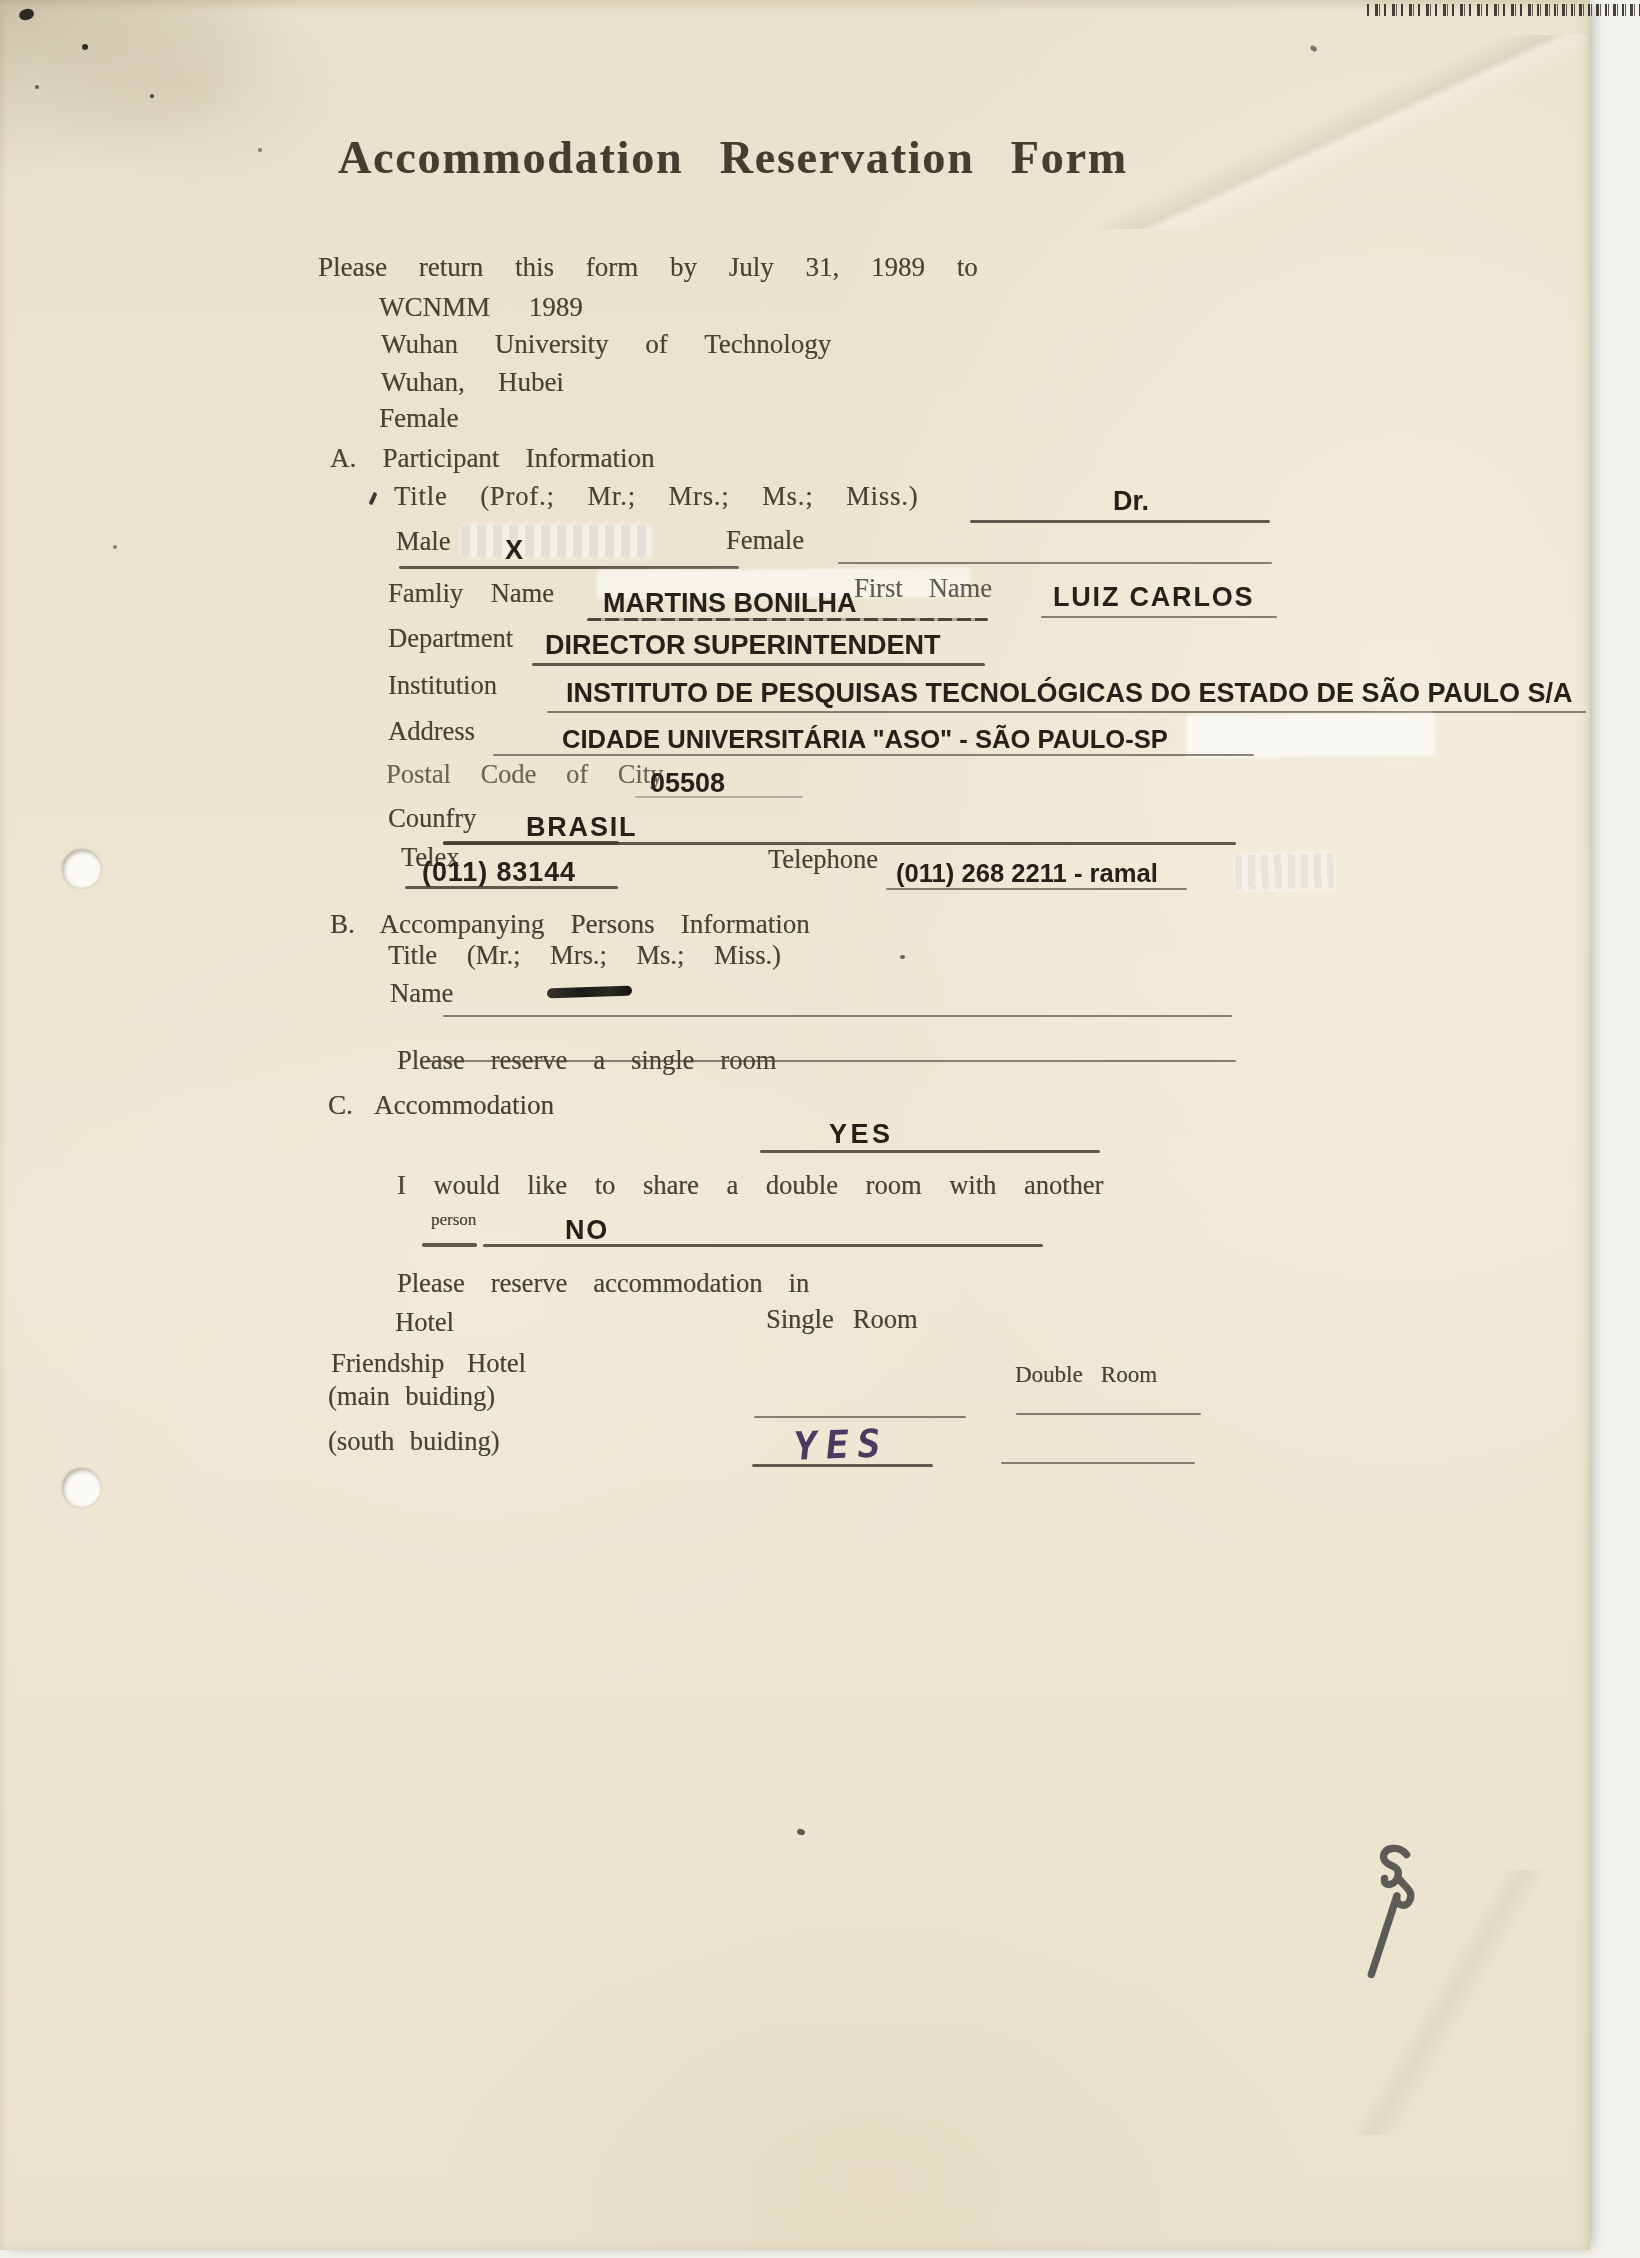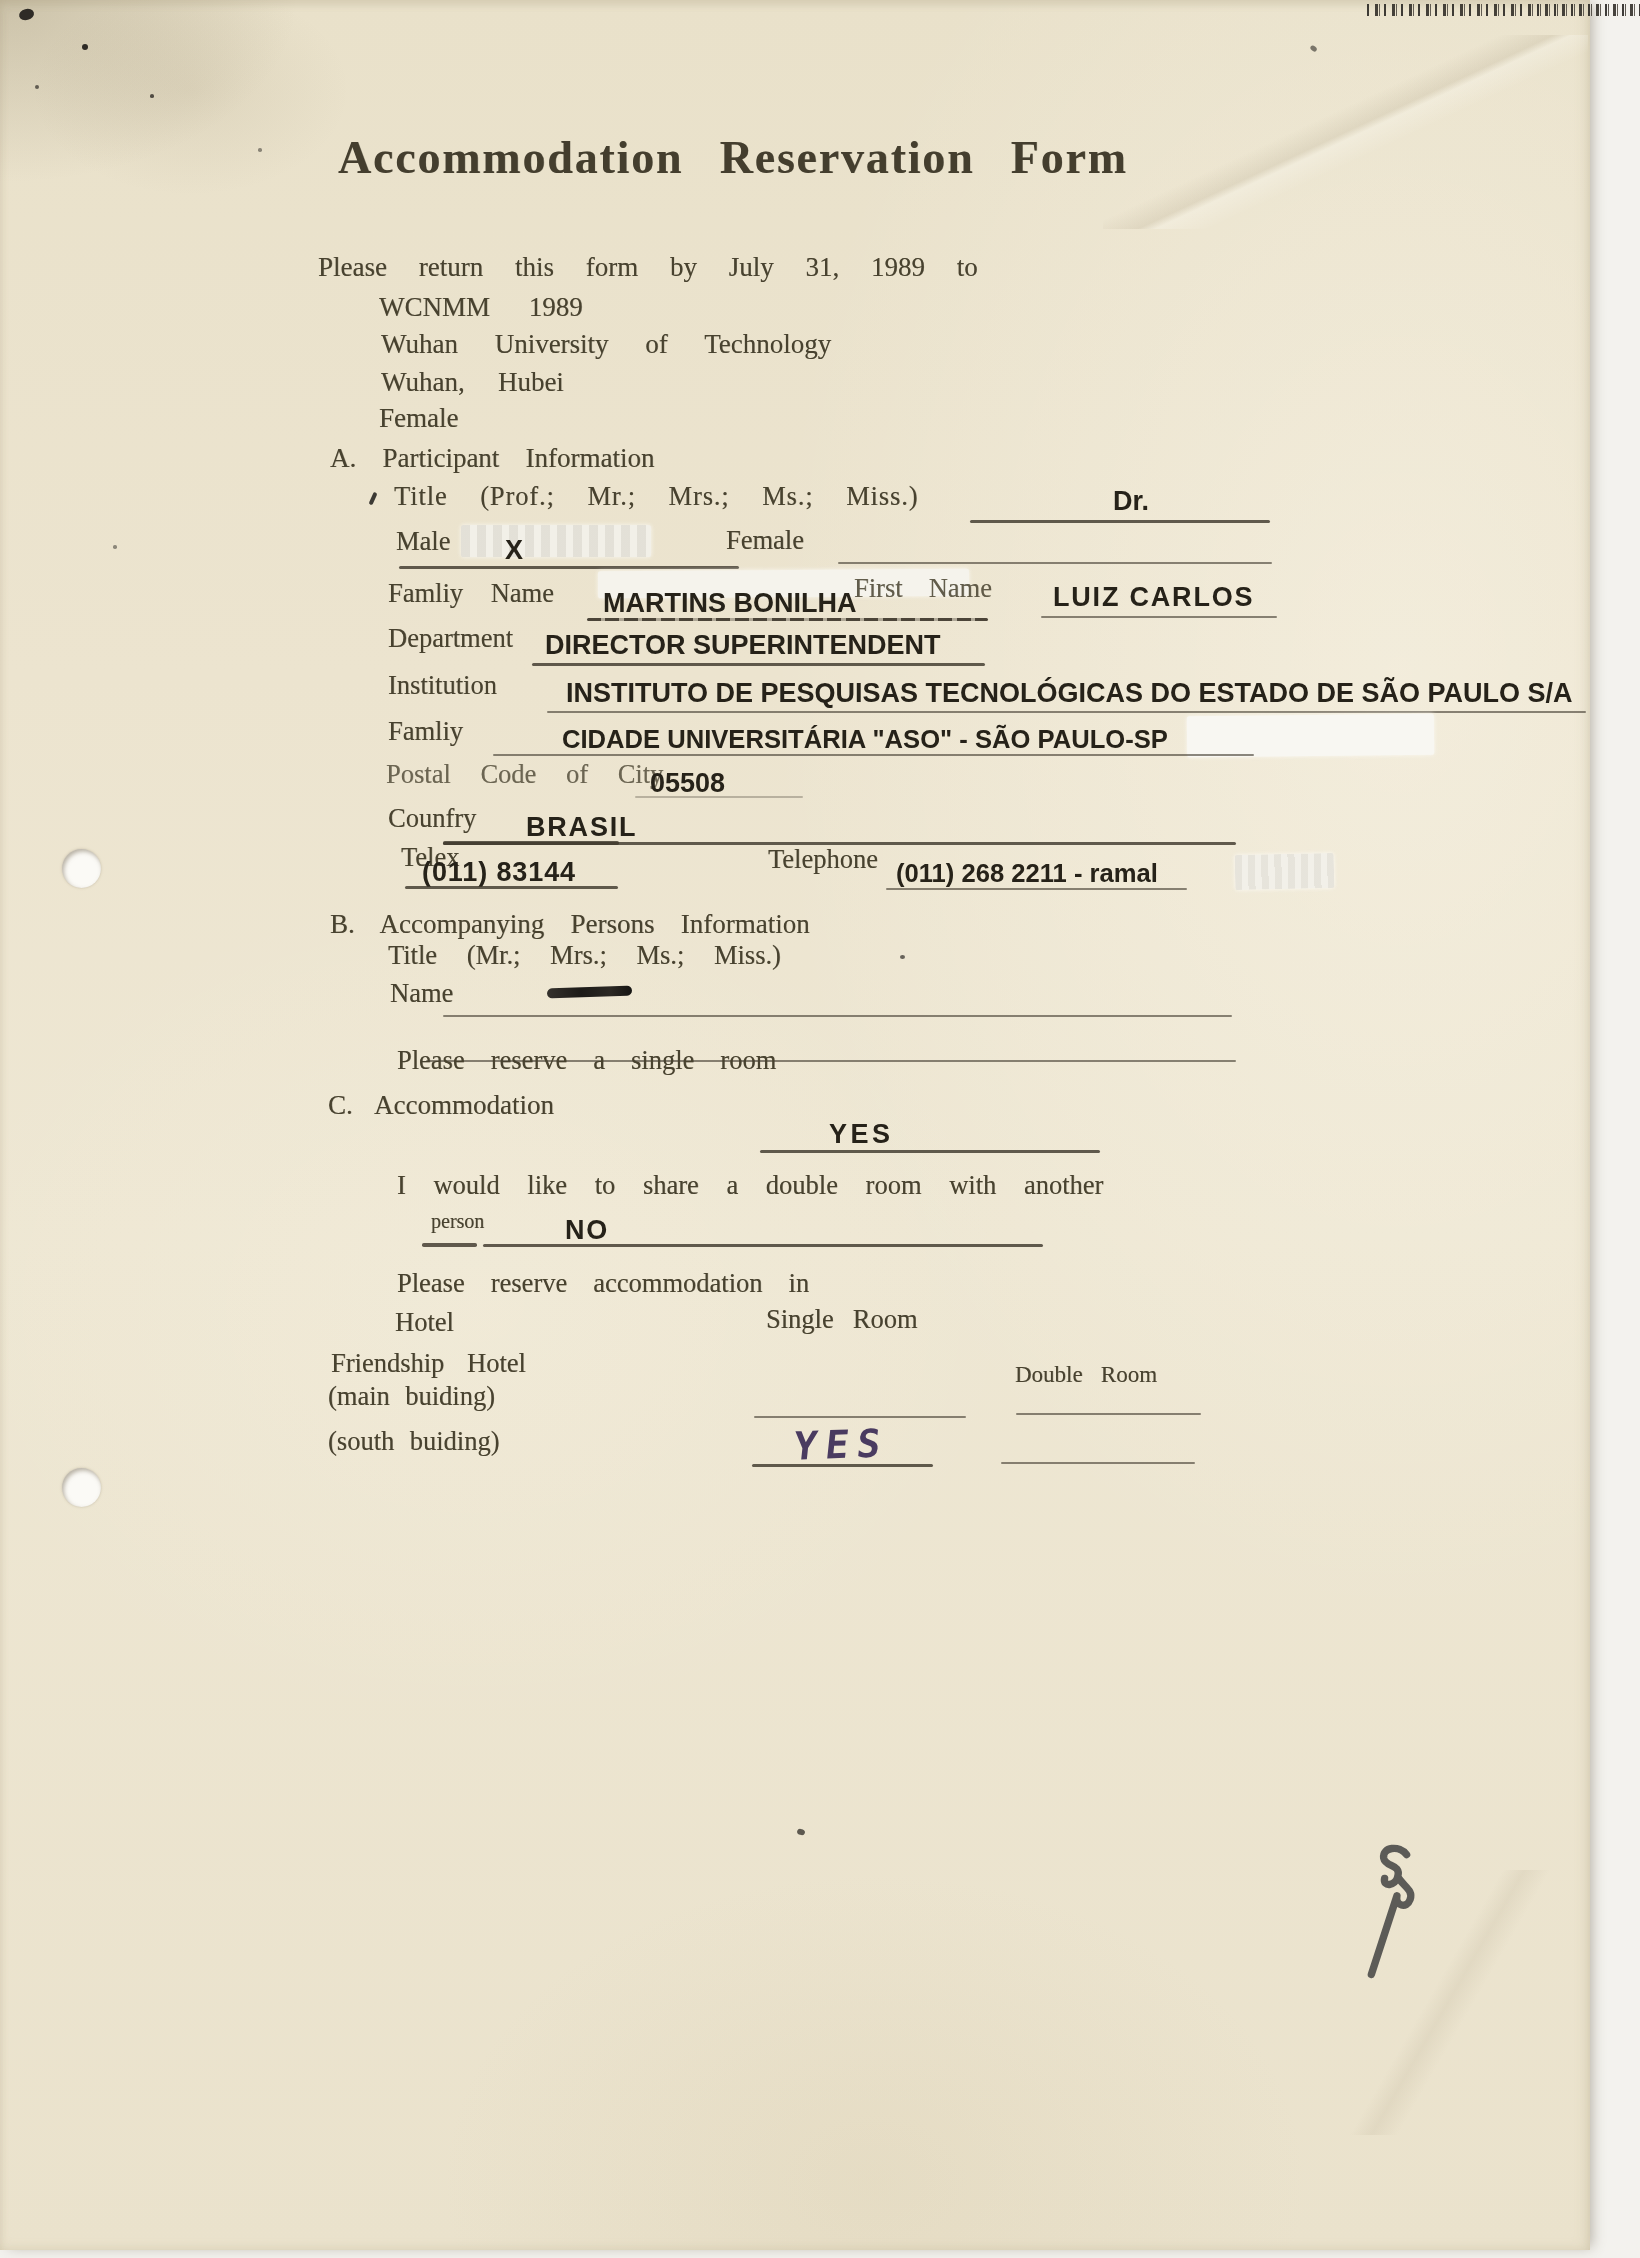--- a/index.html
+++ b/index.html
@@ -70,21 +70,21 @@
     <div class="line thin" style="left:1041px;top:616px;width:236px;"></div>
 
     <div class="serif" style="left:388px;top:623px;font-size:26.5px;">Department</div>
     <div class="mono" style="left:545px;top:630px;font-size:27px;">DIRECTOR SUPERINTENDENT</div>
     <div class="line" style="left:532px;top:663px;width:453px;"></div>
 
     <div class="serif" style="left:388px;top:670px;font-size:26.5px;">Institution</div>
     <div class="mono" style="left:566px;top:678px;font-size:27px;">INSTITUTO DE PESQUISAS TECNOLÓGICAS DO ESTADO DE SÃO PAULO S/A</div>
     <div class="line thin" style="left:547px;top:711px;width:1039px;"></div>
 
-    <div class="serif" style="left:388px;top:716px;font-size:26.5px;">Famliy</div>
+    <div class="serif" style="left:388px;top:716px;font-size:26.5px;">Address</div>
     <div class="mono" style="left:562px;top:725px;font-size:25.6px;">CIDADE UNIVERSITÁRIA "ASO" - SÃO PAULO-SP</div>
     <div class="whiteout" style="left:1187px;top:715px;width:247px;height:41px;transform:rotate(-.6deg);background:#f8f7f2;"></div>
     <div class="line thin" style="left:493px;top:754px;width:761px;"></div>
 
     <div class="serif" style="left:386px;top:759px;font-size:26.5px;word-spacing:23px;opacity:.78;">Postal Code of City</div>
     <div class="mono" style="left:650px;top:768px;font-size:27px;">05508</div>
     <div class="line thin" style="left:635px;top:796px;width:168px;opacity:.5;"></div>
 
     <div class="serif" style="left:388px;top:803px;font-size:26.5px;">Counfry</div>
     <div class="mono" style="left:526px;top:812px;font-size:27px;letter-spacing:1.8px;">BRASIL</div>
@@ -109,21 +109,21 @@
     <div class="line thin" style="left:443px;top:1015px;width:789px;"></div>
     <div class="line thin" style="left:426px;top:1060px;width:810px;"></div>
 
     <div class="serif" style="left:328px;top:1090px;font-size:27px;word-spacing:16px;">C. Accommodation</div>
 
     <div class="serif" style="left:397px;top:1045px;font-size:26.5px;word-spacing:19.4px;">Please reserve a single room</div>
     <div class="mono" style="left:829px;top:1119px;font-size:27px;letter-spacing:3.5px;">YES</div>
     <div class="line" style="left:760px;top:1150px;width:340px;"></div>
 
     <div class="serif" style="left:397px;top:1170px;font-size:26.5px;word-spacing:21px;">I would like to share a double room with another</div>
-    <div class="serif" style="left:431px;top:1210px;font-size:20px;">person</div>
+    <div class="serif" style="left:431px;top:1210px;font-size:17px;">person</div>
     <div class="mono" style="left:565px;top:1215px;font-size:27px;letter-spacing:1.8px;">NO</div>
     <div class="line" style="left:422px;top:1243px;width:55px;height:3.5px;"></div>
     <div class="line" style="left:483px;top:1244px;width:560px;"></div>
 
     <div class="serif" style="left:397px;top:1268px;font-size:26.5px;word-spacing:19.4px;">Please reserve accommodation in</div>
 
     <div class="serif" style="left:395px;top:1307px;font-size:26.5px;">Hotel</div>
     <div class="serif" style="left:766px;top:1304px;font-size:26.5px;word-spacing:12.4px;text-align:center;">Single Room</div>
     <div class="serif" style="left:1015px;top:1362px;font-size:23px;word-spacing:12.4px;">Double Room</div>
 

